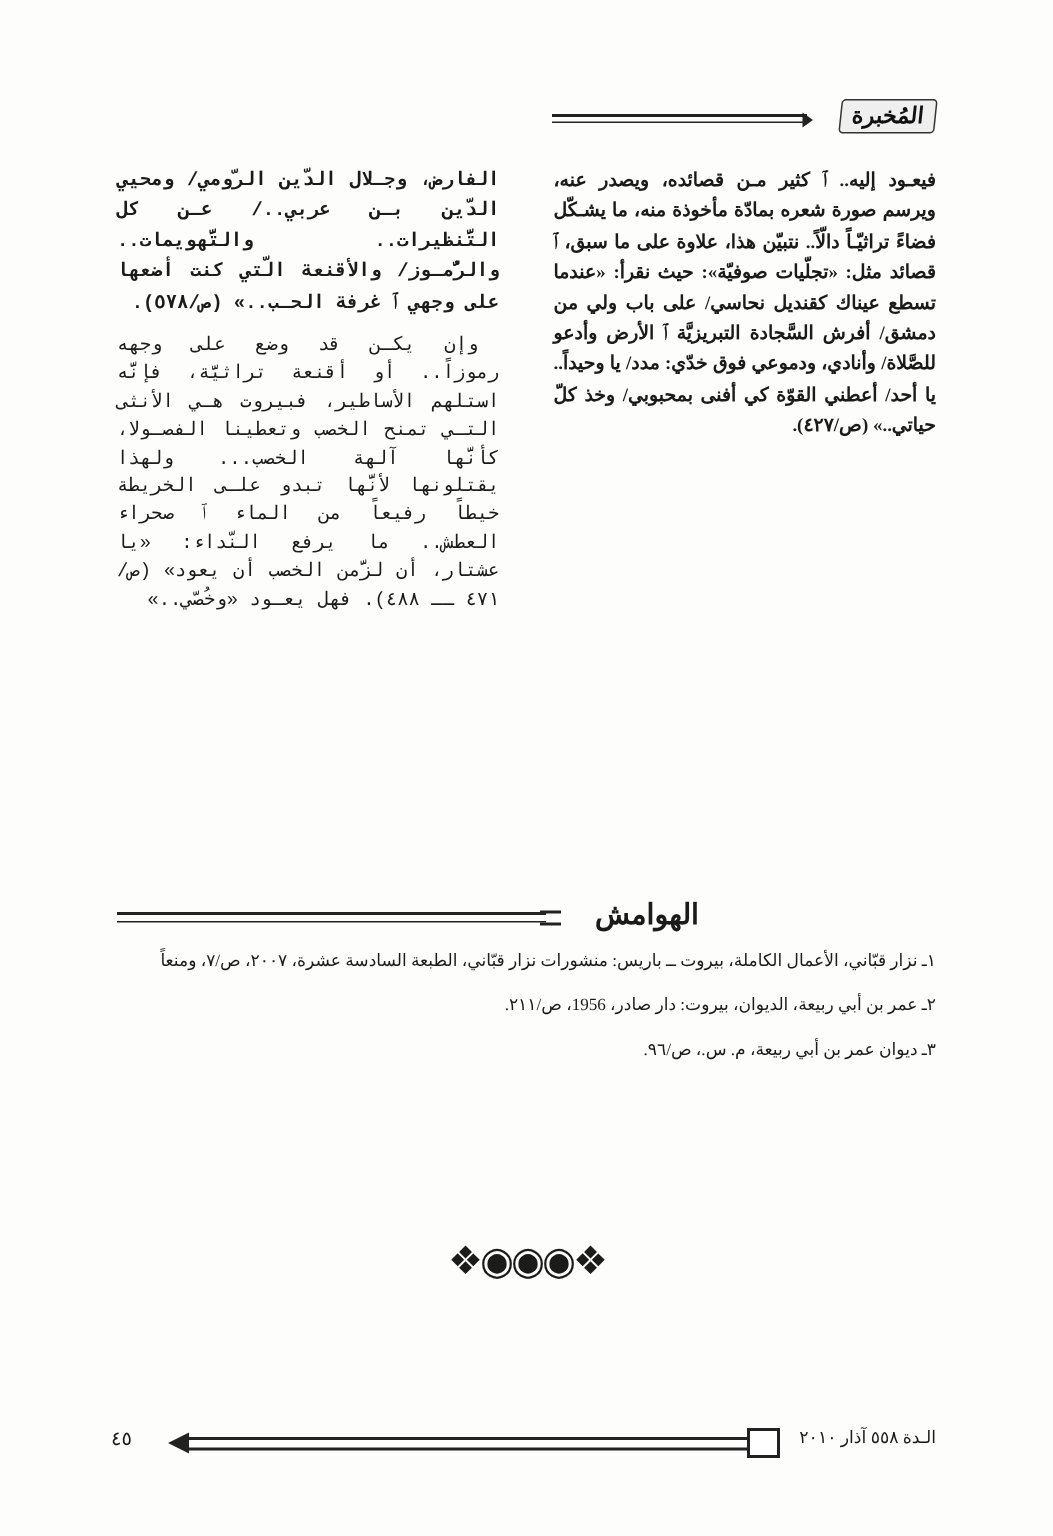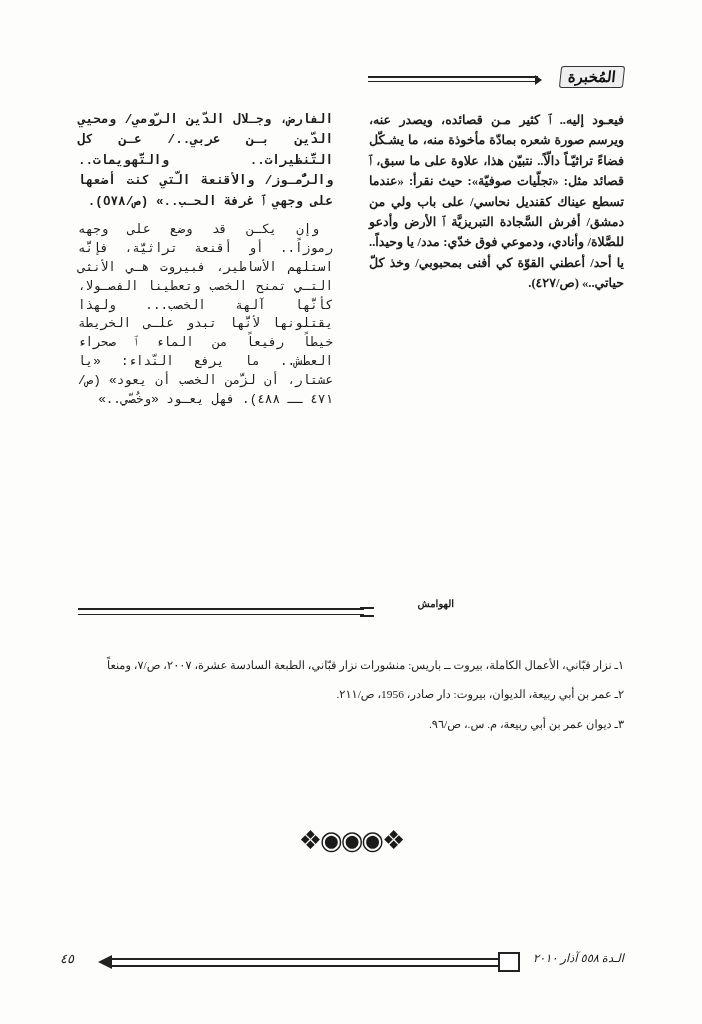--- a/index.html
+++ b/index.html
@@ -115,23 +115,23 @@
   .footnotes-title {
     position: absolute;
     top: 598px;
     left: 78px;
     right: 78px;
     height: 26px;
     direction: rtl;
   }
   .fn-label {
     position: absolute;
-    right: 170px;
+    right: 158px;
     top: 0;
-    font-size: 10px;
+    font-size: 19px;
     font-weight: bold;
     letter-spacing: 1px;
     text-align: center;
   }
   .fn-rule {
     position: absolute;
     left: 0;
     right: 260px;
     top: 10px;
     height: 4px;
@@ -149,21 +149,20 @@
   }
 
   .footnotes {
     position: absolute;
     top: 632px;
     left: 78px;
     right: 78px;
     direction: rtl;
     text-align: justify;
     text-align-last: right;
-    margin-top: 24px;
   }
   .footnotes p {
     margin: 0 0 10px 0;
     font-size: 11.4px;
     line-height: 1.7;
   }
   .footnotes p.cont {
     text-align: left;
     text-align-last: left;
     margin-top: -6px;
@@ -180,25 +179,24 @@
     color: #1b1b1b;
     letter-spacing: -2px;
     line-height: 1;
     user-select: none;
   }
 
   
   .footer {
     position: absolute;
     bottom: 52px;
-    left: 60px;
+    left: 74px;
     right: 78px;
     height: 24px;
     direction: rtl;
-    font-style: italic;
   }
   .footer-page {
     position: absolute;
     left: 0;
     top: 3px;
     font-size: 13px;
   }
   .footer-issue {
     position: absolute;
     right: 0;

